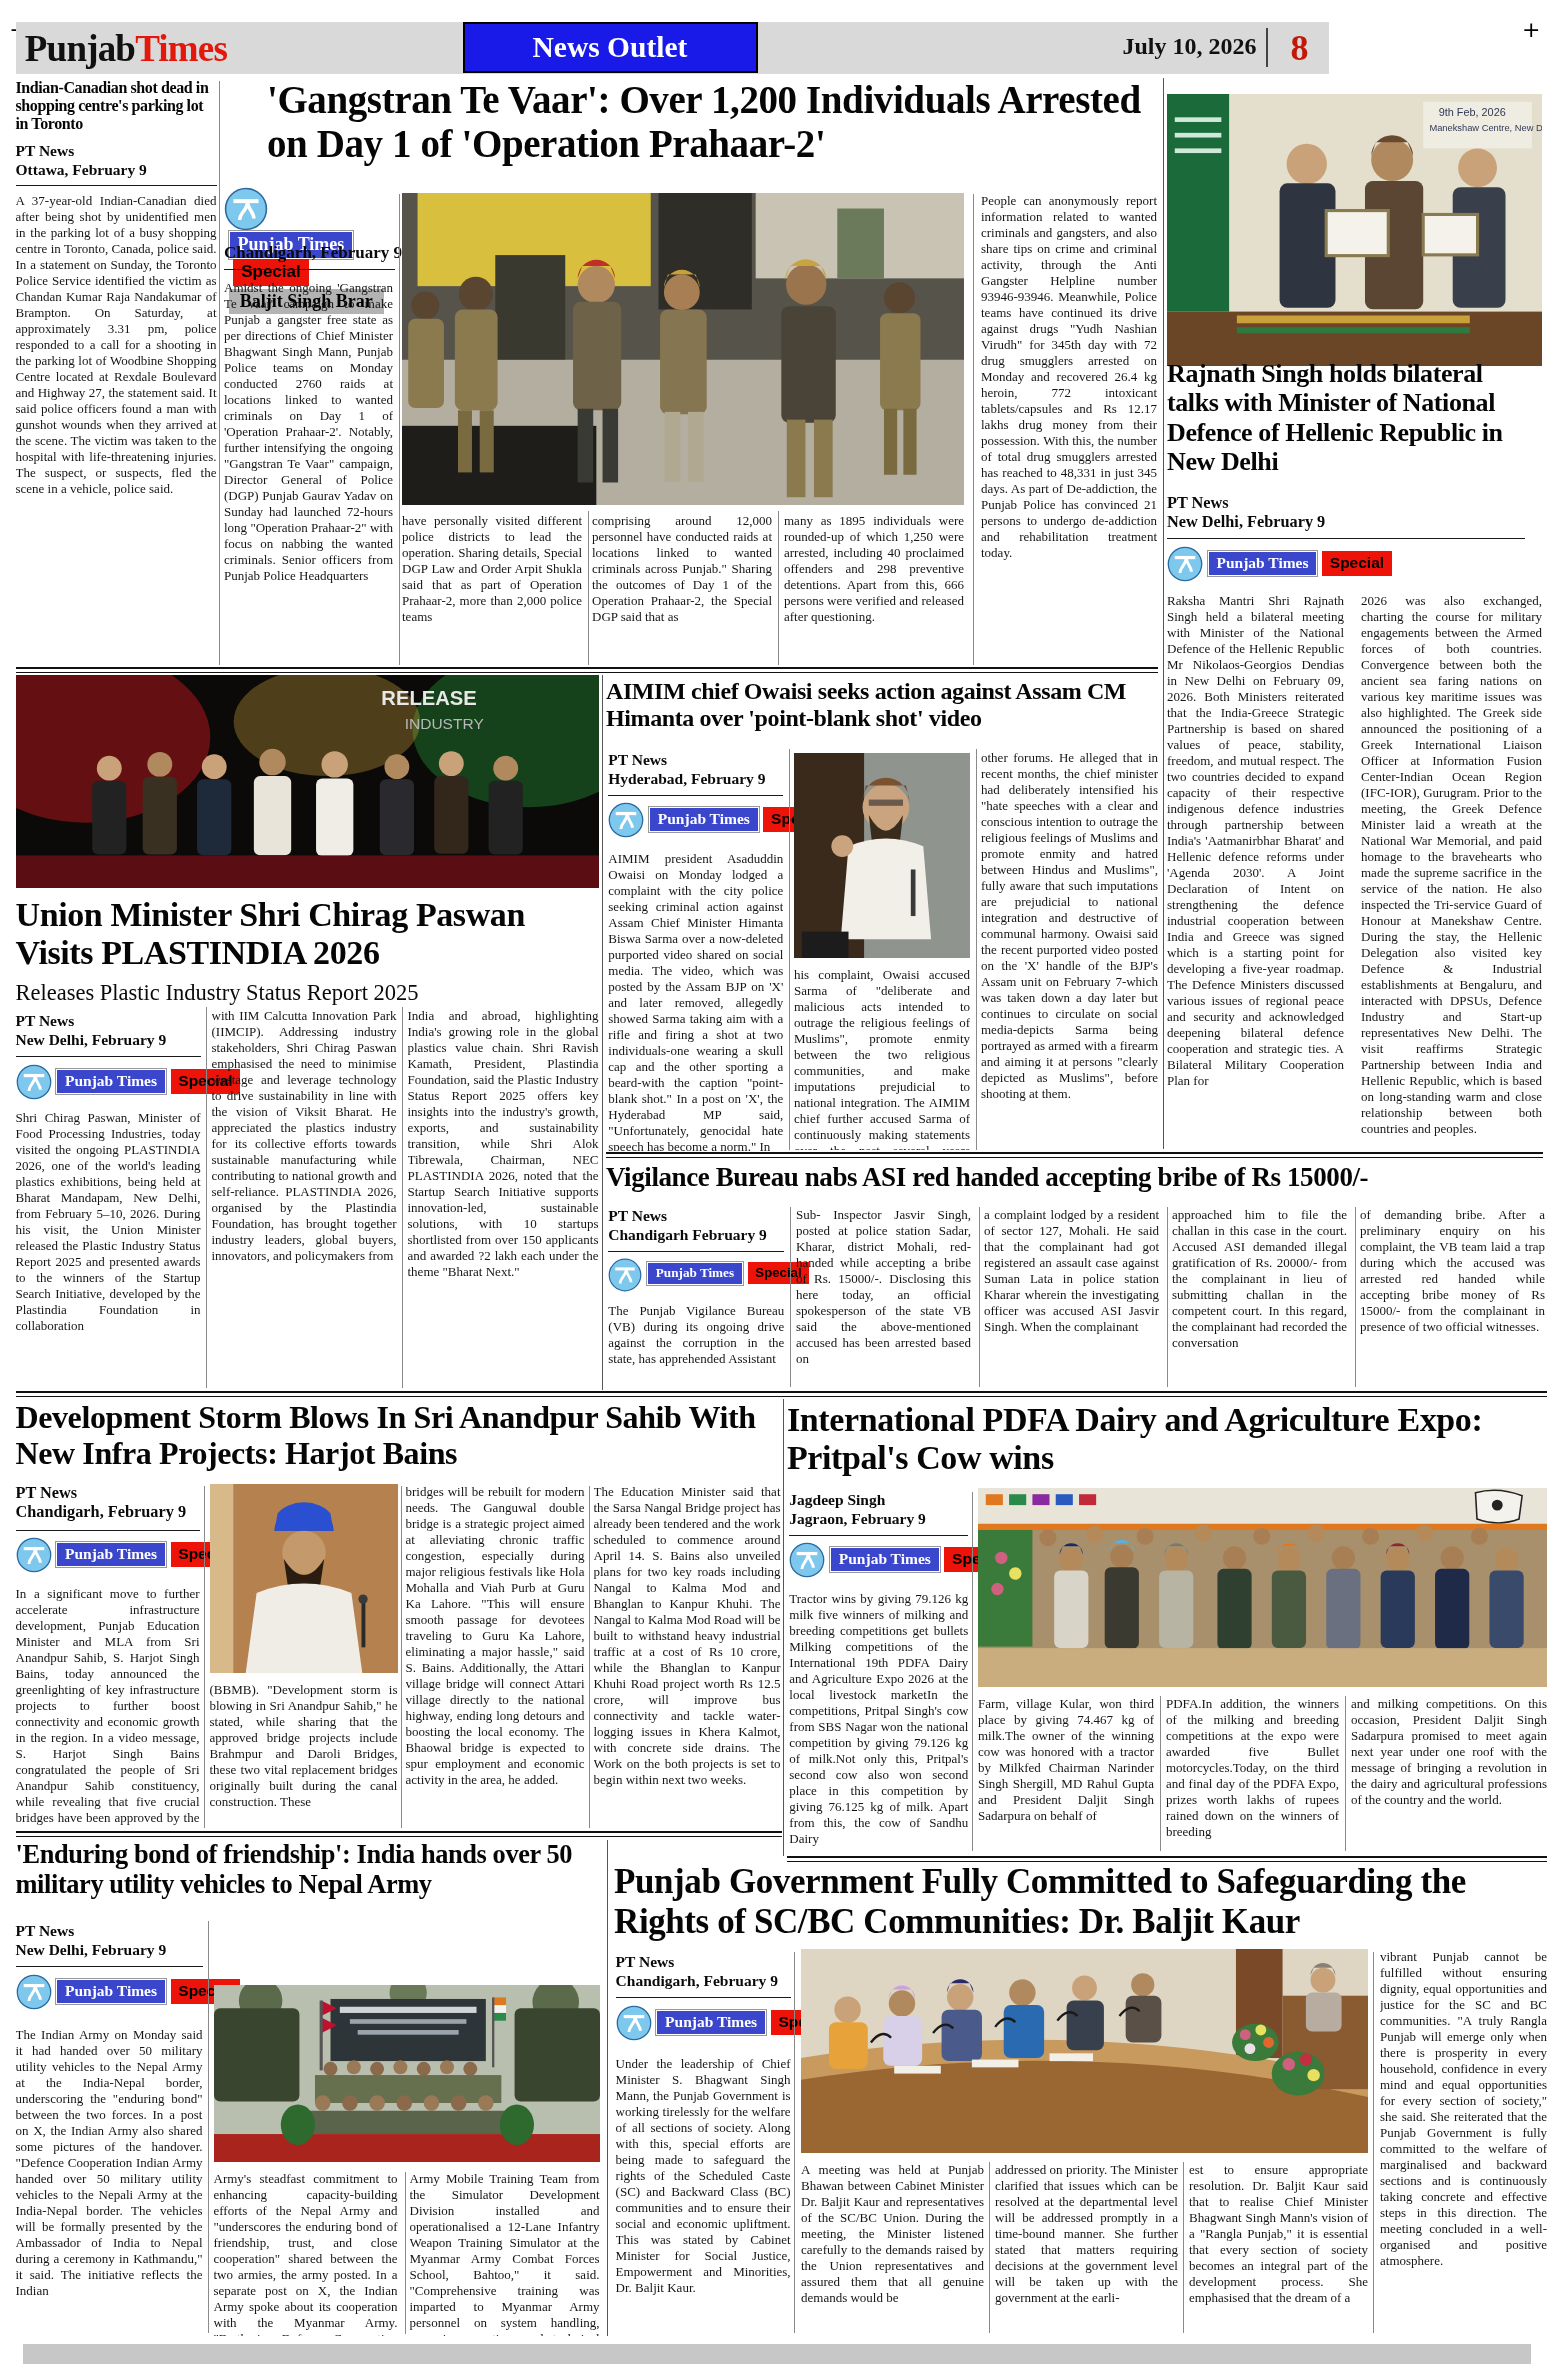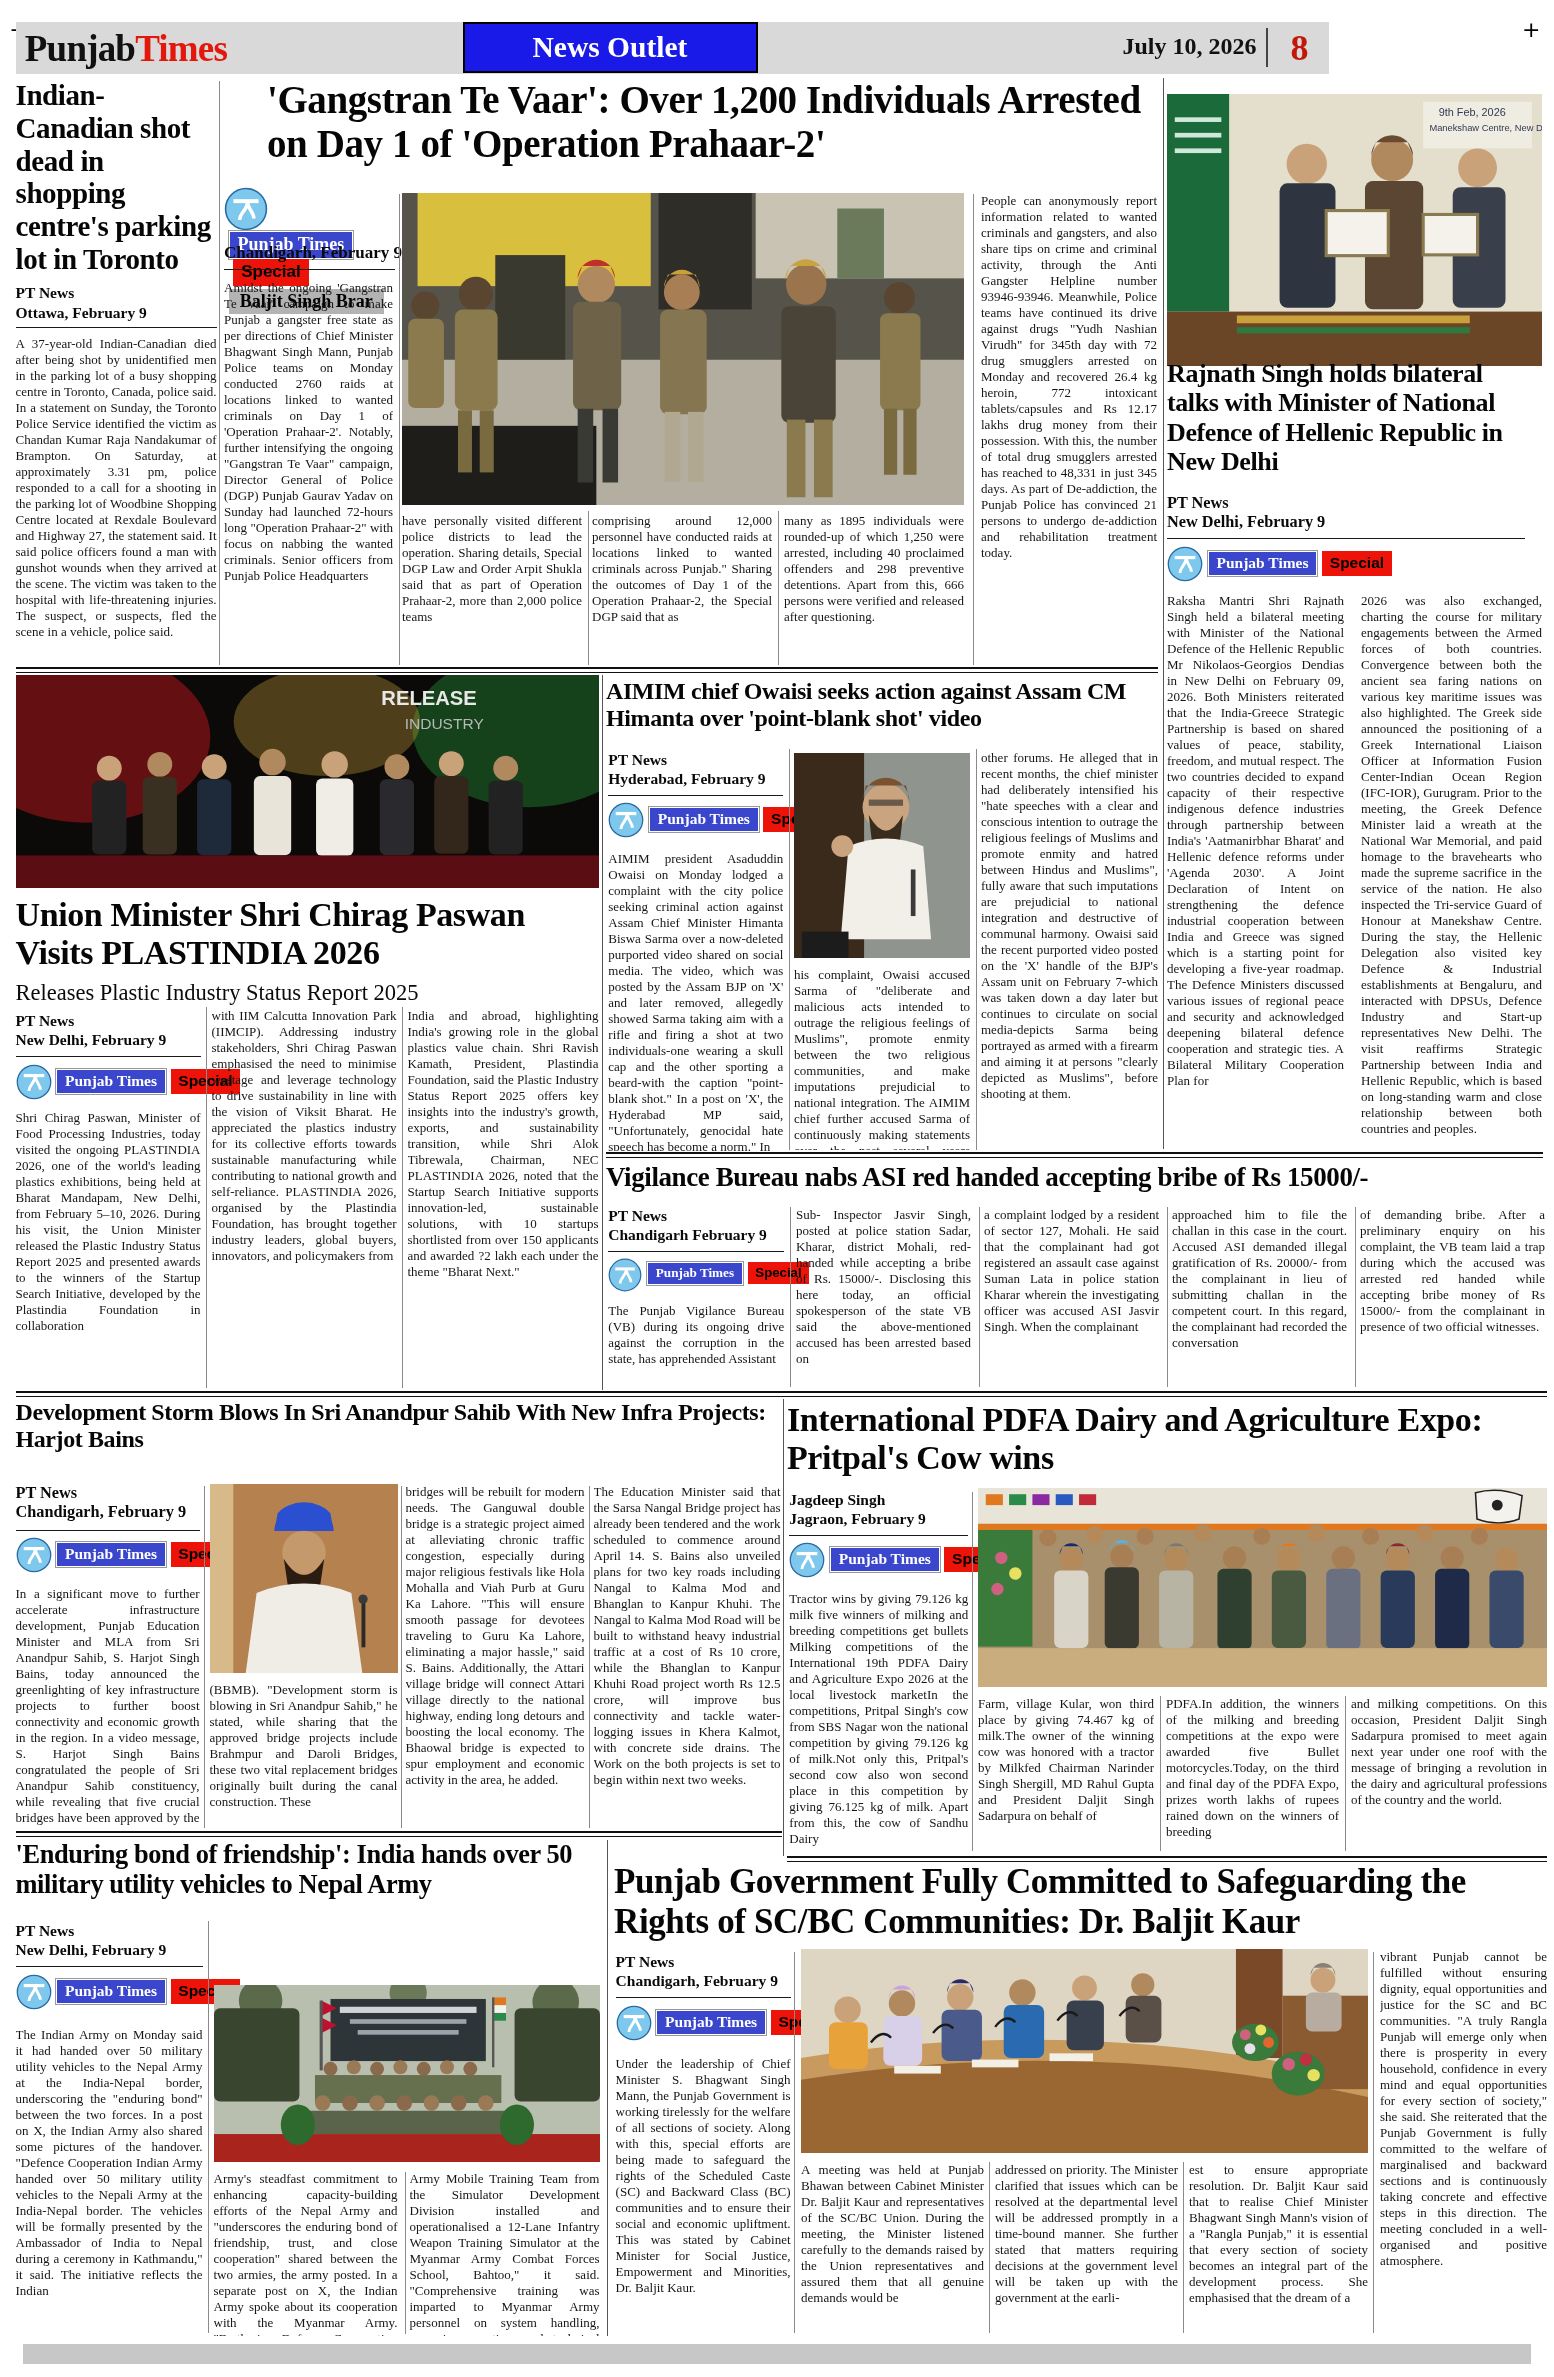--- a/index.html
+++ b/index.html
@@ -48,21 +48,21 @@
 
   <div class="mas masthead">
     <div class="brand"><span>Punjab</span><span class="red">Times</span></div>
     <div class="outlet">News Outlet</div>
     <div class="mh-date">July 10, 2026</div>
     <div class="mh-vrule"></div>
     <div class="mh-page">8</div>
   </div>
 
   <div class="abs" style="left:15.5px;top:79px;width:201px;height:588px;">
-    <div class="hl" style="font-size:29px;">Indian-Canadian shot dead in shopping centre's parking lot in Toronto</div>
+    <div class="hl" style="font-size:16px;">Indian-Canadian shot dead in shopping centre's parking lot in Toronto</div>
     <div class="meta" style="margin-top:7.8px;">
       <div>PT News</div>
       <div>Ottawa, February 9</div>
       <div class="metarule"></div>
     </div>
     <div class="bcol" style="margin-top:7.8px;height:404px;">A 37-year-old Indian-Canadian died after being shot by unidentified men in the parking lot of a busy shopping centre in Toronto, Canada, police said. In a statement on Sunday, the Toronto Police Service identified the victim as Chandan Kumar Raja Nandakumar of Brampton. On Saturday, at approximately 3.31 pm, police responded to a call for a shooting in the parking lot of Woodbine Shopping Centre located at Rexdale Boulevard and Highway 27, the statement said. It said police officers found a man with gunshot wounds when they arrived at the scene. The victim was taken to the hospital with life-threatening injuries. The suspect, or suspects, fled the scene in a vehicle, police said.</div>
   </div>
 
   <div class="abs" style="left:224px;top:78px;width:934px;height:591px;">
     <div class="hl" style="font-size:39px;width:909px;margin-left:43px;">'Gangstran Te Vaar': Over 1,200 Individuals Arrested on Day 1 of 'Operation Prahaar-2'</div>
@@ -272,21 +272,21 @@
       <div style="margin-left:4.7px;margin-top:3.9px;"><span class="pt-box" style="font-size:13.2px;">Punjab Times</span><span class="sp-box" style="font-size:13.2px;">Special</span></div>
     </div>
     <div class="bcol abs" style="left:2.3px;top:141px;width:176px;height:82px;">The Punjab Vigilance Bureau (VB) during its ongoing drive against the corruption in the state, has apprehended Assistant</div>
     <div class="bcol abs" style="left:190px;top:45px;width:175px;height:179px;">Sub- Inspector Jasvir Singh, posted at police station Sadar, Kharar, district Mohali, red-handed while accepting a bribe of Rs. 15000/-. Disclosing this here today, an official spokesperson of the state VB said the above-mentioned accused has been arrested based on</div>
     <div class="bcol abs" style="left:378px;top:45px;width:175px;height:179px;">a complaint lodged by a resident of sector 127, Mohali. He said that the complainant had got registered an assault case against Suman Lata in police station Kharar wherein the investigating officer was accused ASI Jasvir Singh. When the complainant</div>
     <div class="bcol abs" style="left:566px;top:45px;width:175px;height:179px;">approached him to file the challan in this case in the court. Accused ASI demanded illegal gratification of Rs. 20000/- from the complainant in lieu of submitting challan in the competent court. In this regard, the complainant had recorded the conversation</div>
     <div class="bcol abs" style="left:754px;top:45px;width:185px;height:179px;">of demanding bribe. After a preliminary enquiry on his complaint, the VB team laid a trap during which the accused was arrested red handed while accepting bribe money of Rs 15000/- from the complainant in presence of two official witnesses.</div>
   </div>
 
   <div class="abs" style="left:15.5px;top:1399px;width:766px;height:432px;">
-    <div class="hl" style="font-size:24px;width:766px;">Development Storm Blows In Sri Anandpur Sahib With New Infra Projects: Harjot Bains</div>
+    <div class="hl" style="font-size:32px;width:766px;">Development Storm Blows In Sri Anandpur Sahib With New Infra Projects: Harjot Bains</div>
     <div class="meta abs" style="left:0;top:84px;font-size:16.3px;">
       <div>PT News</div>
       <div>Chandigarh, February 9</div>
     </div>
     <div class="abs" style="left:0;top:131px;width:184px;border-top:1.6px solid #1a1a1a;"></div>
     <div class="badge" style="left:0;top:138px;">
       <svg class="logo" width="36" height="36" viewBox="0 0 56 56">
         <circle cx="28" cy="28" r="26" fill="#7ec8ee" stroke="#2a6aa0" stroke-width="2"></circle>
         <path d="M12 18 H44" stroke="#fff" stroke-width="5" fill="none"></path>
         <path d="M30 18 C30 30 20 32 20 42 M30 18 C30 28 38 32 38 40" stroke="#fff" stroke-width="4.5" fill="none"></path>

